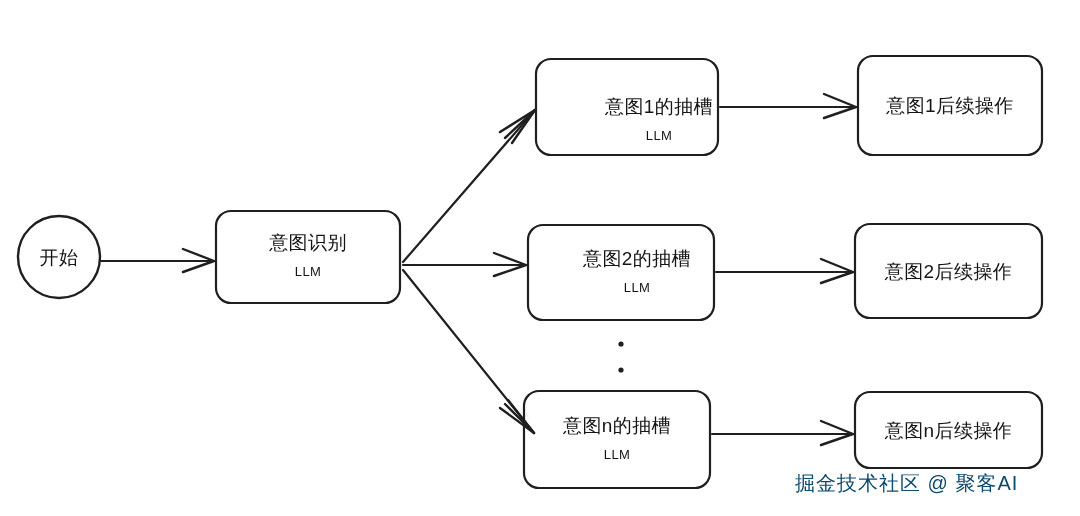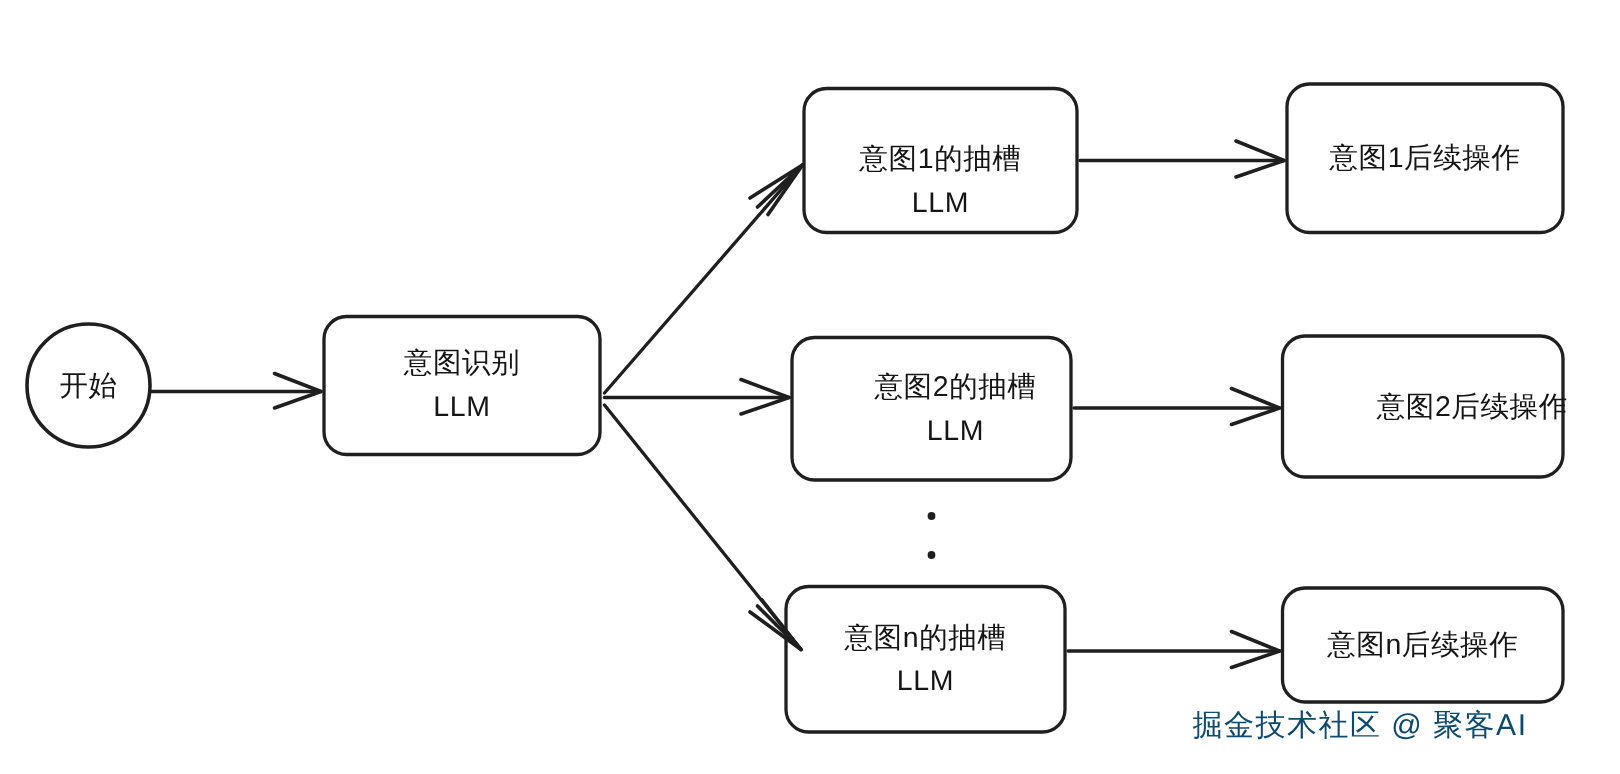--- a/index.html
+++ b/index.html
@@ -60,21 +60,21 @@
     justify-content: center;
     text-align: center;
     color: #151515;
     font-size: 19px;
     line-height: 29px;
     letter-spacing: 0.4px;
     white-space: nowrap;
     pointer-events: none;
   }
   .node-label .line2 {
-    font-size: 19px;
+    font-size: 13px;
   }
   .watermark {
     position: absolute;
     left: 795px;
     top: 470px;
     font-size: 20px;
     color: #0c4a6e;
     letter-spacing: 1px;
     white-space: nowrap;
   }
@@ -143,40 +143,40 @@
 
   <div class="node-label" style="left:18px; top:216px; width:82px; height:82px;text-align:right;">
     <span>开始</span>
   </div>
 
   <div class="node-label" style="left:216px; top:211px; width:184px; height:92px;border-radius:27px;">
     <span>意图识别</span>
     <span class="line2">LLM</span>
   </div>
 
-  <div class="node-label" style="left:536px; top:59px; width:182px; height:124px;">
+  <div class="node-label" style="left:536px; top:59px; width:182px; height:124px;padding-left:32px;">
     <span>意图1的抽槽</span>
     <span class="line2">LLM</span>
   </div>
 
   <div class="node-label" style="left:528px; top:225px; width:186px; height:95px;padding-left:16px;">
     <span>意图2的抽槽</span>
     <span class="line2">LLM</span>
   </div>
 
   <div class="node-label" style="left:524px; top:391px; width:186px; height:97px;border-radius:15px;">
     <span>意图n的抽槽</span>
     <span class="line2">LLM</span>
   </div>
 
   <div class="node-label" style="left:858px; top:56px; width:184px; height:99px;justify-content:center;">
     <span>意图1后续操作</span>
   </div>
 
-  <div class="node-label" style="left:855px; top:224px; width:187px; height:94px;padding-left:33px;">
+  <div class="node-label" style="left:855px; top:224px; width:187px; height:94px;">
     <span>意图2后续操作</span>
   </div>
 
   <div class="node-label" style="left:855px; top:392px; width:187px; height:76px;">
     <span>意图n后续操作</span>
   </div>
 
   <div class="watermark">掘金技术社区 @ 聚客AI</div>
 
 </div>

